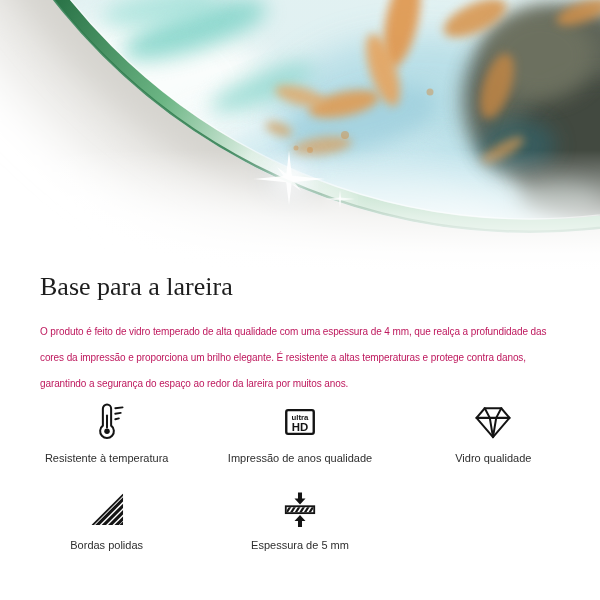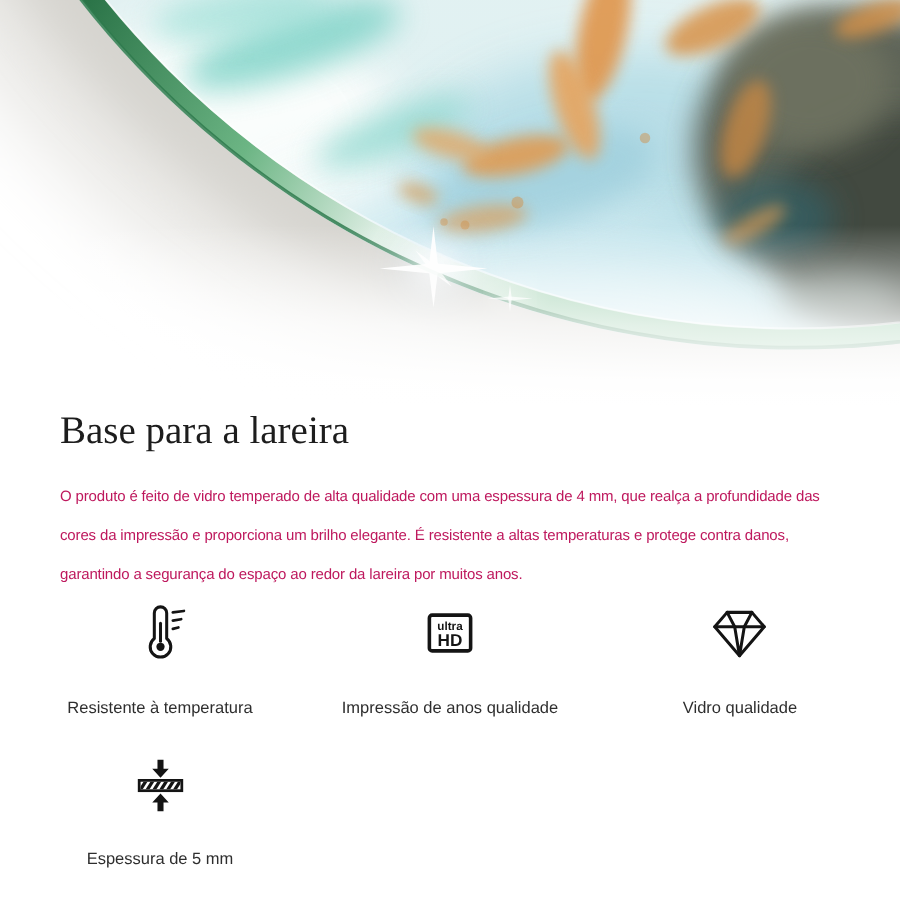--- a/index.html
+++ b/index.html
@@ -9,21 +9,21 @@
   .content{position:absolute;left:40px;top:226px;width:528px;z-index:2;margin-top:44px;}
   .heading{font-family:"Liberation Serif",serif;font-weight:400;
            font-size:26px;line-height:34px;color:#1d1d1d;margin:0;}
   .heading span{display:block;}
   .desc{margin:15px 0 0;font-size:10px;line-height:26px;color:#be185d;
         letter-spacing:-0.1px;}
   .features{position:absolute;left:10px;top:399px;width:580px;z-index:2;
             display:grid;grid-template-columns:repeat(3,1fr);row-gap:22px;}
   .feature{display:flex;flex-direction:column;}
   .feature .iconbox{height:46px;display:flex;align-items:center;justify-content:center;}
-  .feature .label{margin-top:21px;font-size:11px;color:#2e2e2e;text-align:center;}
+  .feature .label{margin-top:7px;font-size:11px;color:#2e2e2e;text-align:center;}
   .icon{stroke:#141414;fill:none;stroke-width:2.2;stroke-linecap:round;stroke-linejoin:round;}
   .icon text{stroke:none;fill:#141414;font-family:"Liberation Sans",sans-serif;}
 </style>
 </head>
 <body>
 
 <svg class="hero" viewBox="0 0 600 300" width="600" height="300" aria-hidden="true">
   <defs>
     <filter id="f5" x="-60%" y="-60%" width="220%" height="220%">
         <feGaussianBlur stdDeviation="5"></feGaussianBlur>
@@ -162,20 +162,40 @@
     <div class="iconbox">
       <svg class="icon" width="44" height="44" viewBox="0 0 48 48" stroke-width="2">
         <path d="M15,9 H33 L42,19.5 L24,40.5 L6,19.5 Z"></path>
         <path d="M6,19.5 H42"></path>
         <path d="M15,9 L20.5,19.5 M33,9 L27.5,19.5 M20.5,19.5 L24,40.5 M27.5,19.5 L24,40.5"></path>
       </svg>
     </div>
     <div class="label">Vidro qualidade</div>
   </div>
 
+  <div class="feature">
+    <div class="iconbox">
+      <svg width="44" height="44" viewBox="0 0 48 48">
+        <defs>
+            <clipPath id="triClip">
+              <polygon points="7,41.5 41.5,7 41.5,41.5"></polygon>
+            </clipPath>
+          </defs>
+        <g clip-path="url(#triClip)" stroke="#141414" stroke-linecap="butt">
+          <line x1="4" y1="44" x2="44" y2="4" stroke-width="4.6"></line>
+          <line x1="11" y1="44" x2="44" y2="11" stroke-width="3.4"></line>
+          <line x1="18" y1="44" x2="44" y2="18" stroke-width="3.4"></line>
+          <line x1="25" y1="44" x2="44" y2="25" stroke-width="3.4"></line>
+          <line x1="32" y1="44" x2="44" y2="32" stroke-width="3.4"></line>
+          <polygon points="37.5,41.5 41.5,37.5 41.5,41.5" fill="#141414" stroke="none"></polygon>
+        </g>
+      </svg>
+    </div>
+    <div class="label">Bordas polidas</div>
+  </div>
 
   <div class="feature">
     <div class="iconbox">
       <svg width="44" height="44" viewBox="0 0 48 48">
         <defs>
             <clipPath id="barClip">
               <rect x="9.5" y="22" width="29" height="5.5"></rect>
             </clipPath>
           </defs>
         <path d="M21.8,6 H26.2 V12.5 H30 L24,19 L18,12.5 H21.8 Z" fill="#141414"></path>

